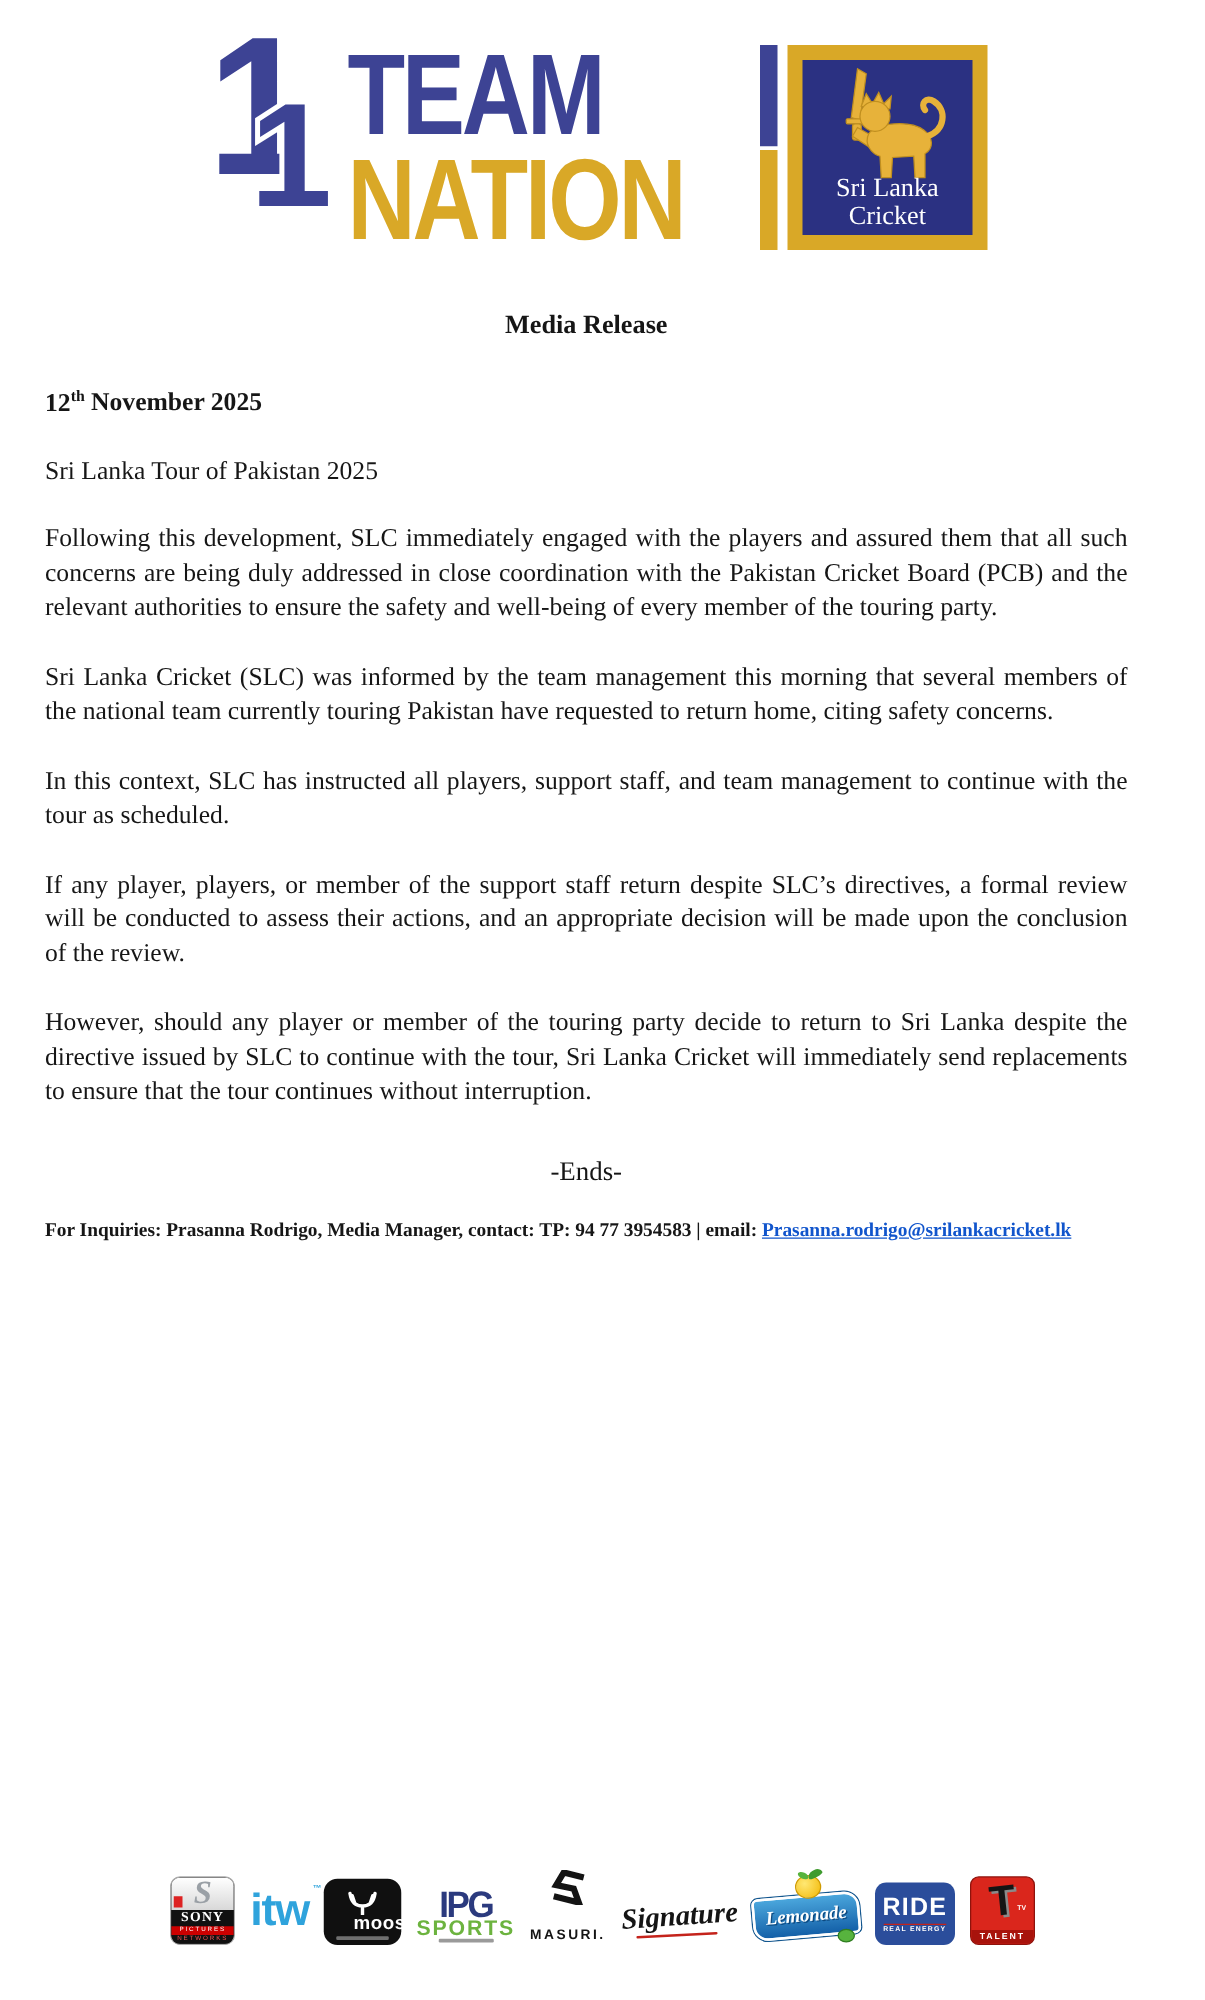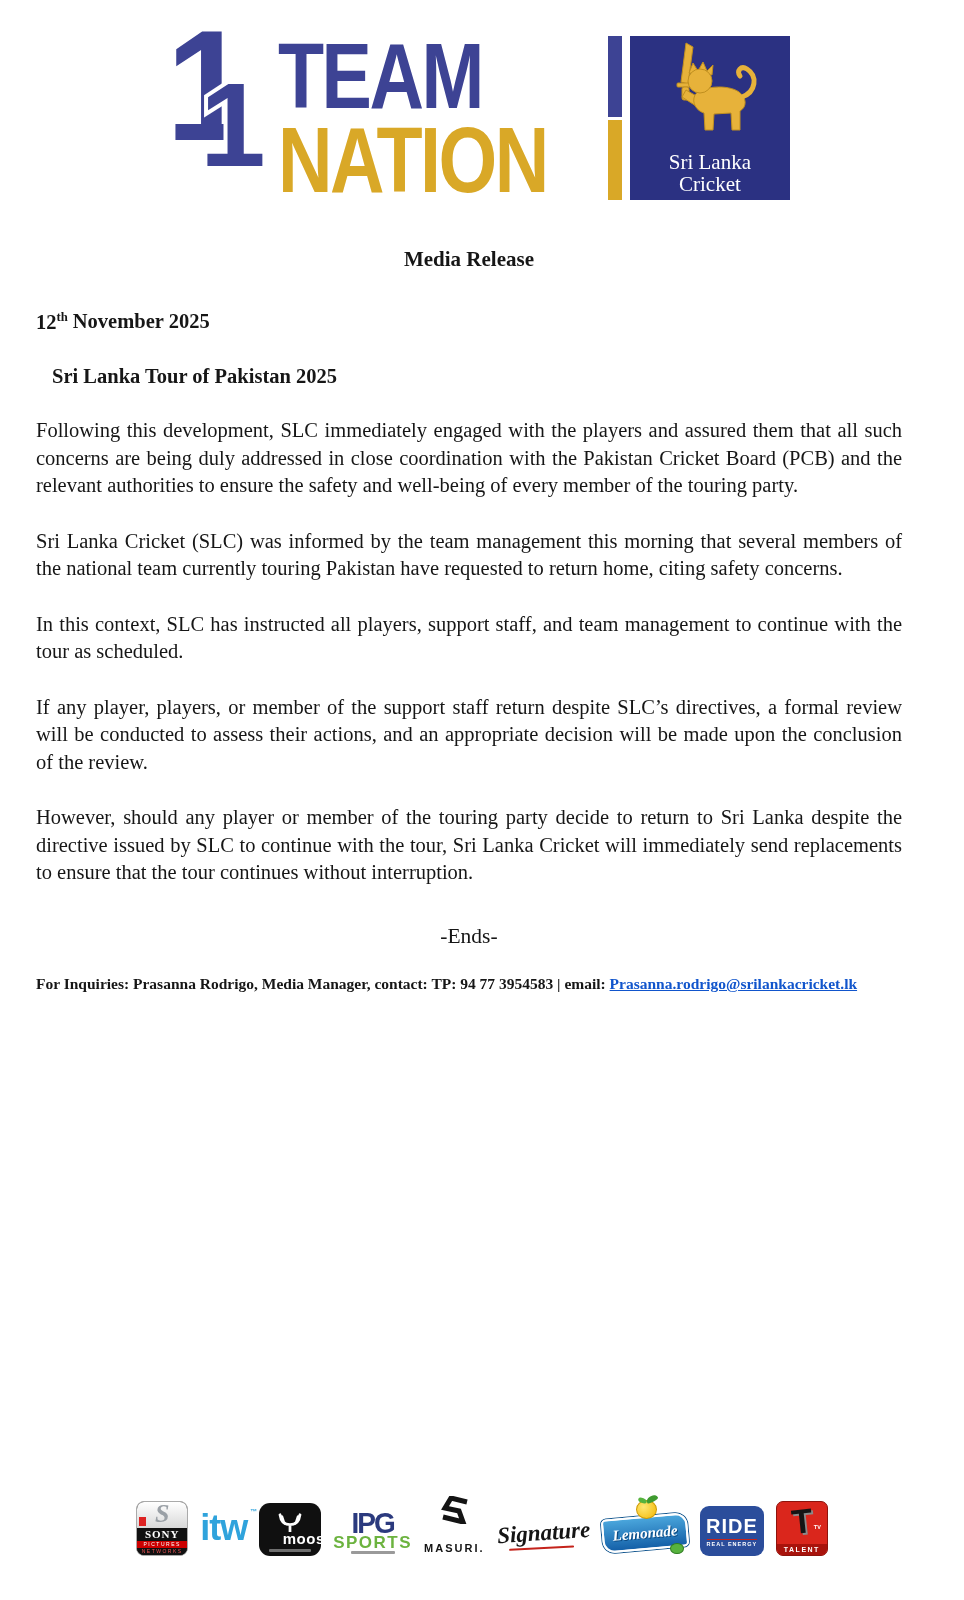--- a/index.html
+++ b/index.html
@@ -20,33 +20,33 @@
                font-family:"Liberation Sans",sans-serif;font-weight:bold;}
   .word-team,.word-nation{font-size:92px;line-height:80px;letter-spacing:-3px;
                transform:scaleX(.82);transform-origin:left center;white-space:nowrap;}
   .word-team{color:#3d4394;}
   .word-nation{color:#d9a827;}
 
   .split-bar{width:14px;margin-left:2px;margin-right:8px;display:flex;flex-direction:column;height:164px;}
   .split-bar .bar-top{flex:1;background:#3d4394;margin-bottom:3px;}
   .split-bar .bar-bottom{flex:1;background:#d9a827;}
 
-  .emblem{width:160px;height:164px;background:#d9a827;padding:0;box-sizing:border-box;}
+  .emblem{width:160px;height:164px;background:#d9a827;padding:12px;box-sizing:border-box;}
   .emblem-inner{width:100%;height:100%;background:#2b3182;position:relative;box-sizing:border-box;}
   .emblem-lion{position:absolute;top:4px;left:50%;transform:translateX(-50%);}
   .emblem-text{position:absolute;bottom:5px;width:100%;text-align:center;color:#ffffff;
                font-family:"Liberation Serif",serif;font-size:21px;line-height:22px;}
 
   
   .content{position:absolute;left:36px;right:62px;top:246px;font-size:20.5px;line-height:27.5px;}
   .mr-heading{text-align:center;font-weight:bold;font-size:21px;margin:0 0 30px 0;}
   .date-line{font-weight:bold;margin:0 0 27px 0;}
   .date-line sup{vertical-align:super;font-size:62%;}
   .date-rest{margin-left:5px;}
-  .subject-line{font-weight:bold;margin:0 0 27px 16px;}
+  .subject-line{font-weight:normal;margin:0 0 27px 0;}
   p.body-para{margin:0 0 28px 0;text-align:justify;}
   .ends-line{text-align:center;font-weight:normal;font-size:21.5px;margin:36px 0 24px 0;}
   .contact-line{font-weight:bold;font-size:15.5px;line-height:20px;}
   .contact-line a{color:#1155cc;text-decoration:underline;font-weight:bold;}
 
   
   .sponsors{position:absolute;left:0;right:0;bottom:44px;display:flex;justify-content:center;
             align-items:flex-end;gap:12px;font-family:"Liberation Sans",sans-serif;}
 
   .sp-sony{width:50px;height:53px;border-radius:8px;overflow:hidden;border:1px solid #aaa;

